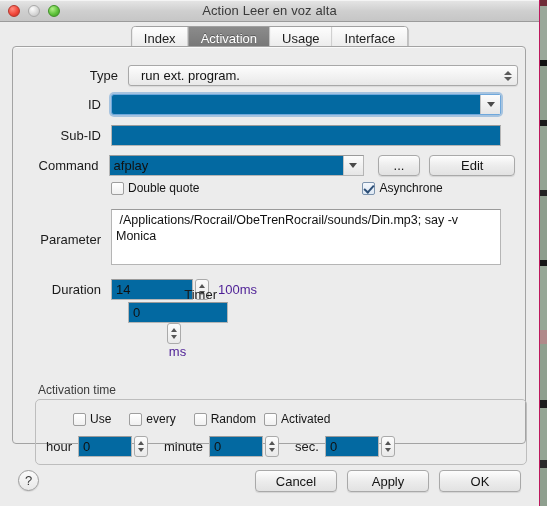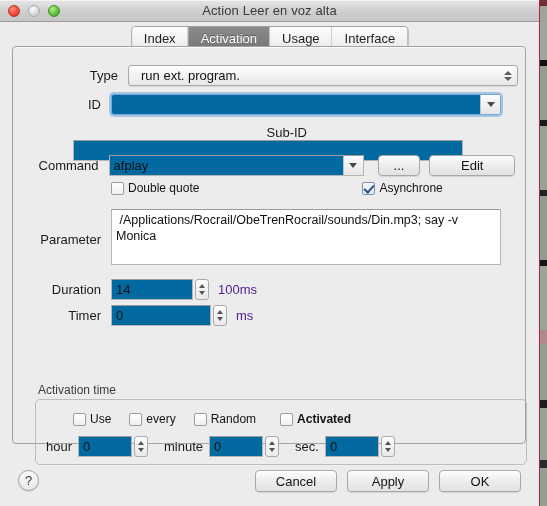--- a/index.html
+++ b/index.html
@@ -407,21 +407,21 @@
     <div class="row" style="left:0px; top:47px; width:500px;">
       <div class="lbl" style="width:88px;">ID</div>
       <div class="combo-wrap" style="margin-left:10px; width:390px;">
         <input class="tf focused" style="width: 390px;" value="">
         <span class="combo-btn">
           <span class="chev"></span>
         </span>
       </div>
     </div>
 
-    <div class="row" style="left:0px; top:78px; width:500px;flex-direction:column;">
+    <div class="row" style="left:0px; top:78px; width:500px;">
       <div class="lbl" style="width:88px;">Sub-ID</div>
       <input class="tf" style="margin-left: 10px; width: 390px;" value="">
     </div>
 
     <div class="row" style="left:0px; top:108px; width:502px;">
       <div class="lbl" style="width:88px;">Command</div>
       <div class="combo-wrap" style="margin-left:10px; width:255px;">
         <input class="tf" style="width: 255px;" value="afplay">
         <span class="combo-btn">
           <span class="chev"></span>
@@ -450,21 +450,21 @@
     <div class="row" style="left:0px; top:232px; width:320px;">
       <div class="lbl" style="width:88px;">Duration</div>
       <input class="tf" style="margin-left: 10px; width: 82px;" value="14">
       <div class="spin" style="margin-left:2px;">
         <span class="ar-up"></span>
           <span class="ar-dn"></span>
       </div>
       <div class="unit" style="margin-left:9px;">100ms</div>
     </div>
 
-    <div class="row" style="left:0px; top:258px; width:320px;">
+    <div class="row" style="left:0px; top:240px; width:320px;flex-direction:column;">
       <div class="lbl" style="width:88px;">Timer</div>
       <input class="tf" style="margin-left: 10px; width: 100px;" value="0">
       <div class="spin" style="margin-left:2px;">
         <span class="ar-up"></span>
           <span class="ar-dn"></span>
       </div>
       <div class="unit" style="margin-left:9px;">ms</div>
     </div>
 
     <div class="group-title">Activation time</div>
@@ -476,21 +476,21 @@
           <span class="cb-lbl">Use</span>
         </div>
         <div class="cb-wrap" style="margin-left:18px;">
           <span class="cb"></span>
           <span class="cb-lbl">every</span>
         </div>
         <div class="cb-wrap" style="margin-left:18px;">
           <span class="cb"></span>
           <span class="cb-lbl">Random</span>
         </div>
-        <div class="cb-wrap" style="margin-left:24px;font-weight:bold;">
+        <div class="cb-wrap" style="margin-left:8px;">
           <span class="cb"></span>
           <span class="cb-lbl">Activated</span>
         </div>
       </div>
 
       <div class="row" style="left:10px; top:36px; width:470px;">
         <div class="lbl">hour</div>
         <input class="tf" style="margin-left: 6px; width: 54px;" value="0">
         <div class="spin" style="margin-left:2px;">
           <span class="ar-up"></span>

